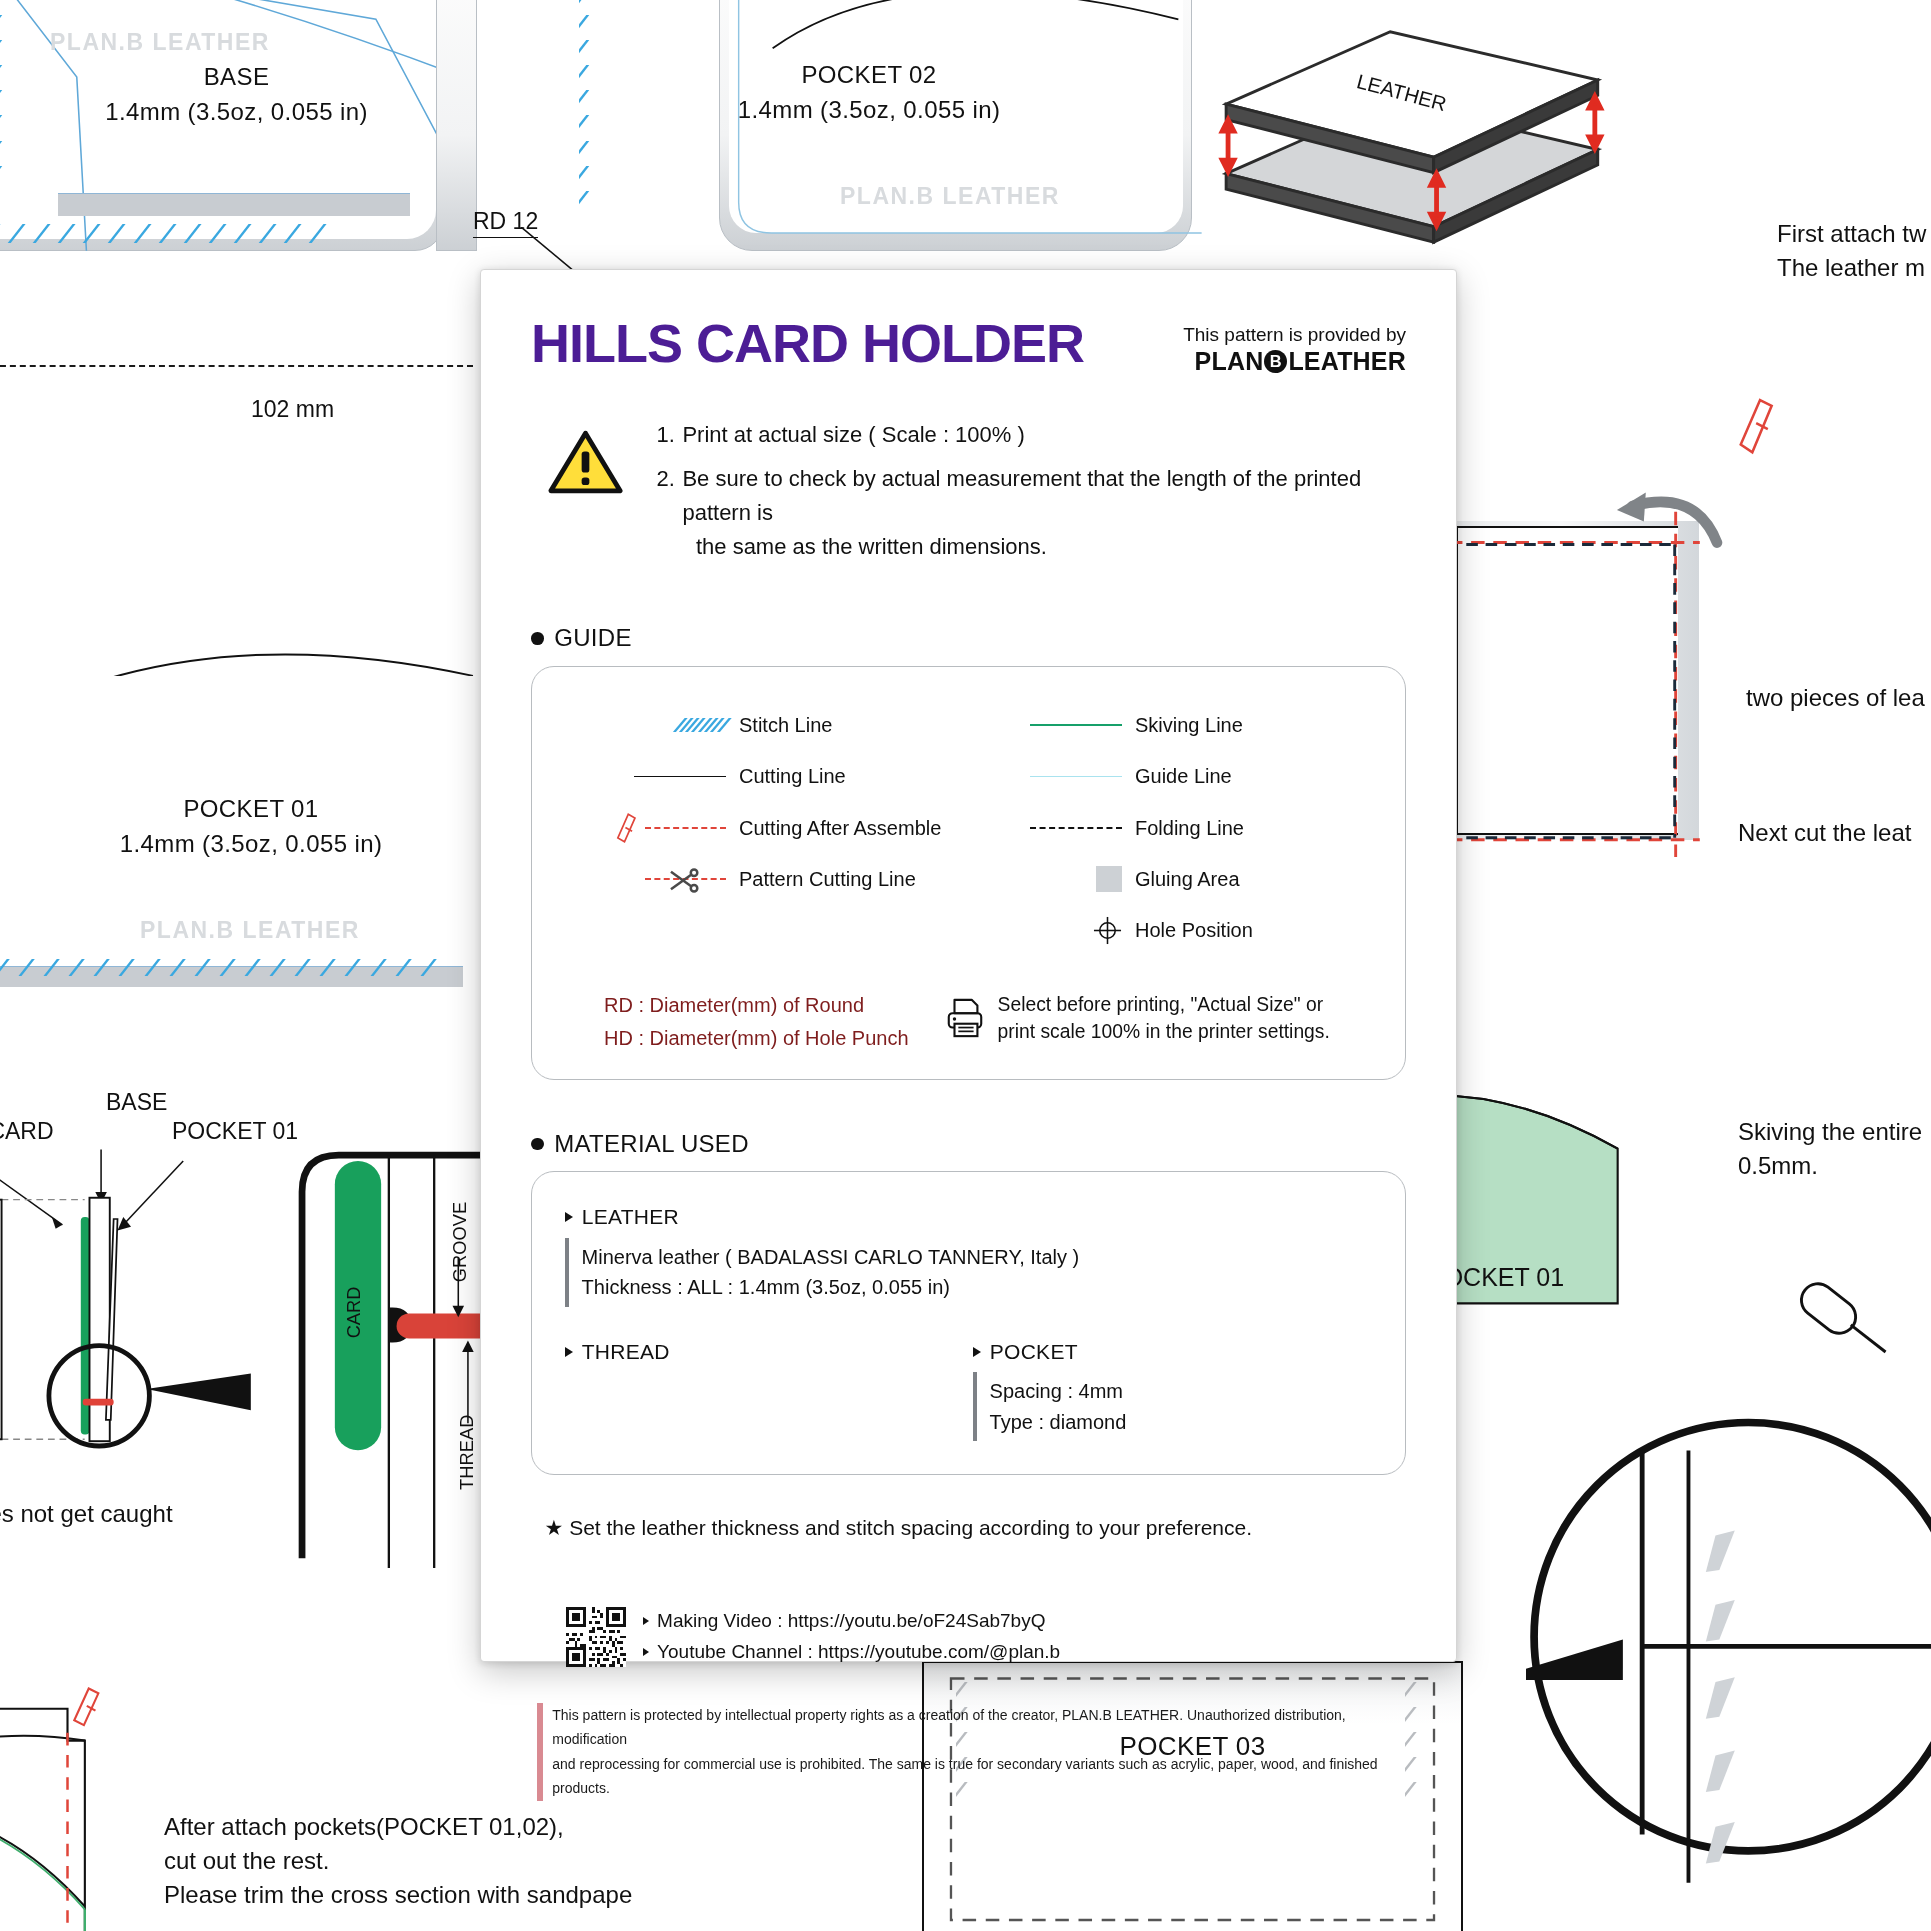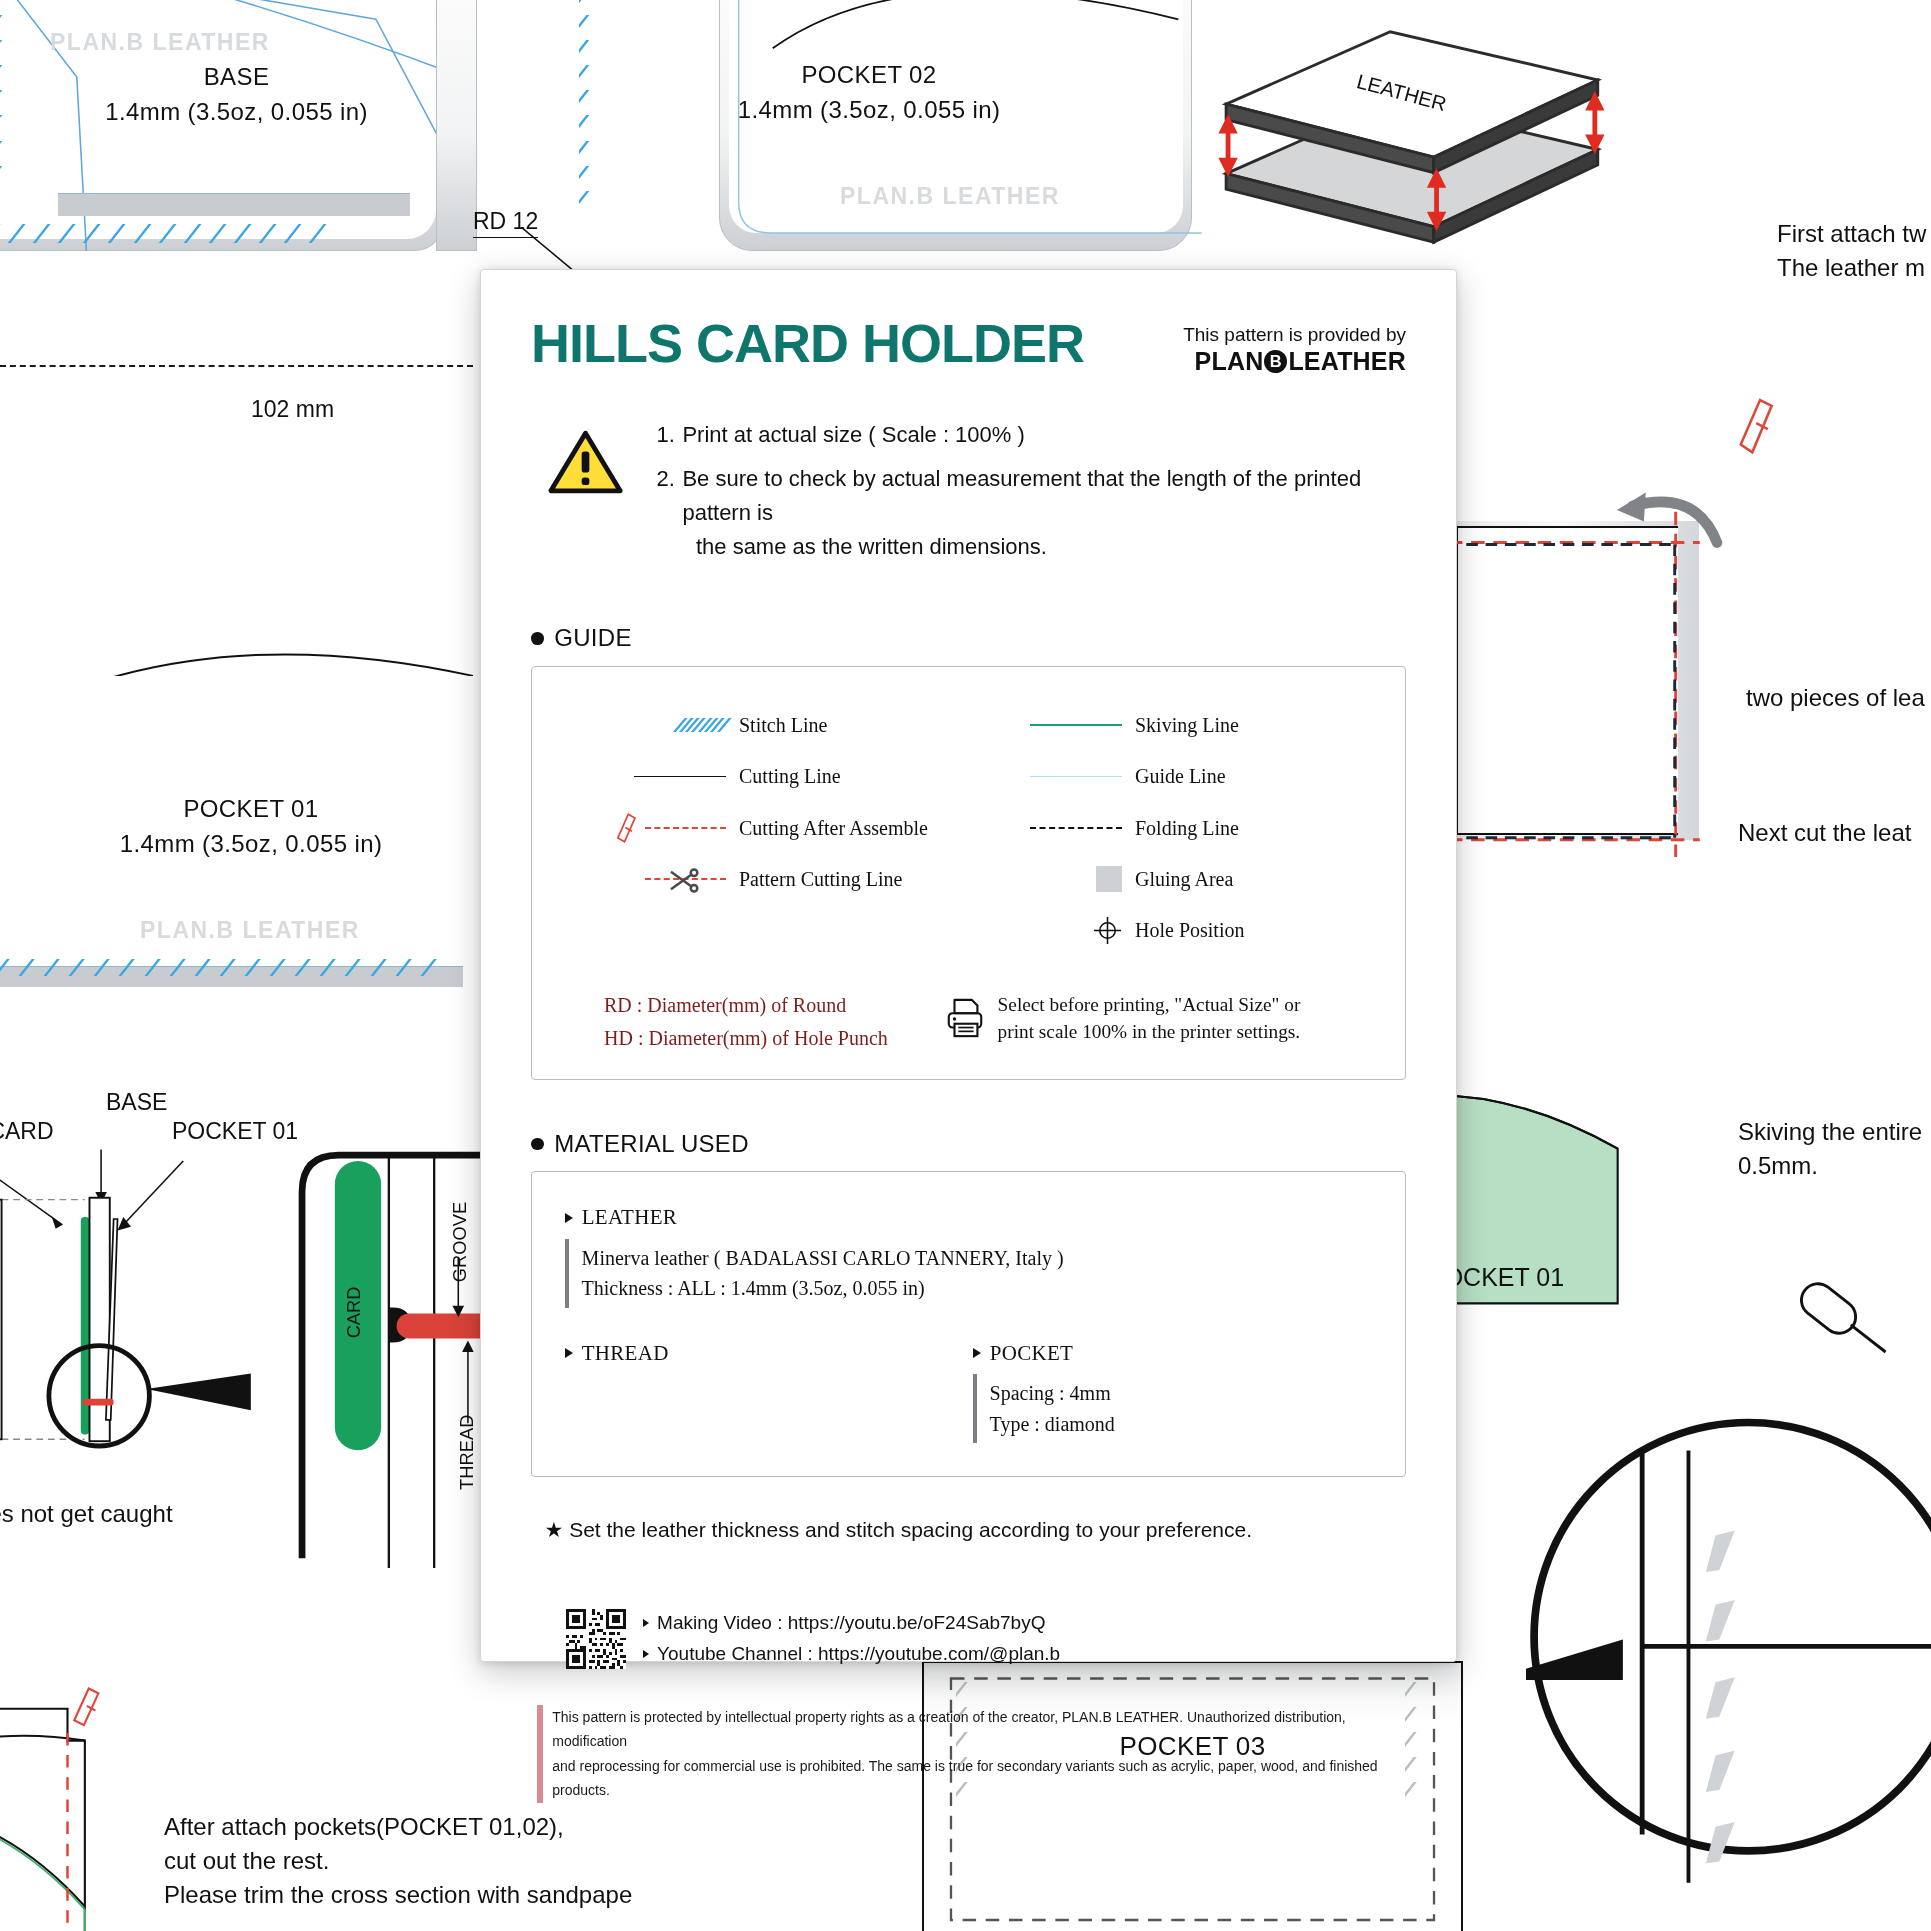--- a/index.html
+++ b/index.html
@@ -86,21 +86,21 @@
     width: 977px; height: 1393px;
     background: #ffffff;
     border: 1px solid #d5d5d5;
     border-radius: 3.9px;
     box-shadow: 0 9.7px 33px rgba(0,0,0,.22), 0 1.9px 7.7px rgba(0,0,0,.12);
     padding: 42px 50px 0 50px;
   }
 
   .card-header { display: flex; align-items: flex-start; justify-content: space-between; }
   #doc-title {
-    font-size: 54px; font-weight: bold; letter-spacing: -1px; color: #0f766e;
+    font-size: 54px; font-weight: bold; letter-spacing: -1px; color: #4c1d95;
     line-height: 1;
     padding-top: 3.9px;
   }
   .provider { text-align: right; padding-top: 11.6px; }
   .provider-line { font-size: 19px; color: #111; }
   .brand-row {
     display: flex; align-items: center; justify-content: flex-end;
     font-size: 25px; font-weight: bold; letter-spacing: 0.2px; color: #111;
     margin-top: 1.9px;
   }
@@ -122,23 +122,22 @@
   
   .sec-head {
     display: flex; align-items: center;
     font-size: 24px; font-weight: 500; color: #111; letter-spacing: 0.3px;
     margin-top: 50px; margin-bottom: 13.5px;
   }
   .sec-dot { width: 12.6px; height: 12.6px; border-radius: 50%; background: #111; margin-right: 10.6px; }
 
   .panel-box {
     border: 1.4px solid #b8bcc0;
-    border-radius: 4px;
+    border-radius: 23px;
     padding: 27px 33px 25px 33px;
-    font-family: Liberation Serif, serif;
   }
 
   
   .legend-grid { display: flex; padding: 13.5px 0 0 0; }
   .legend-col { flex: 1; }
   .legend-col.left { padding-left: 50px; }
   .legend-col.right { padding-left: 35px; }
   .legend-row { display: flex; align-items: center; height: 36px; margin-bottom: 15.4px; }
   .legend-sym { width: 124px; flex: 0 0 124px; display: flex; align-items: center; justify-content: flex-end; padding-right: 13.5px; }
   .legend-label { font-size: 20px; color: #111; white-space: nowrap; }

